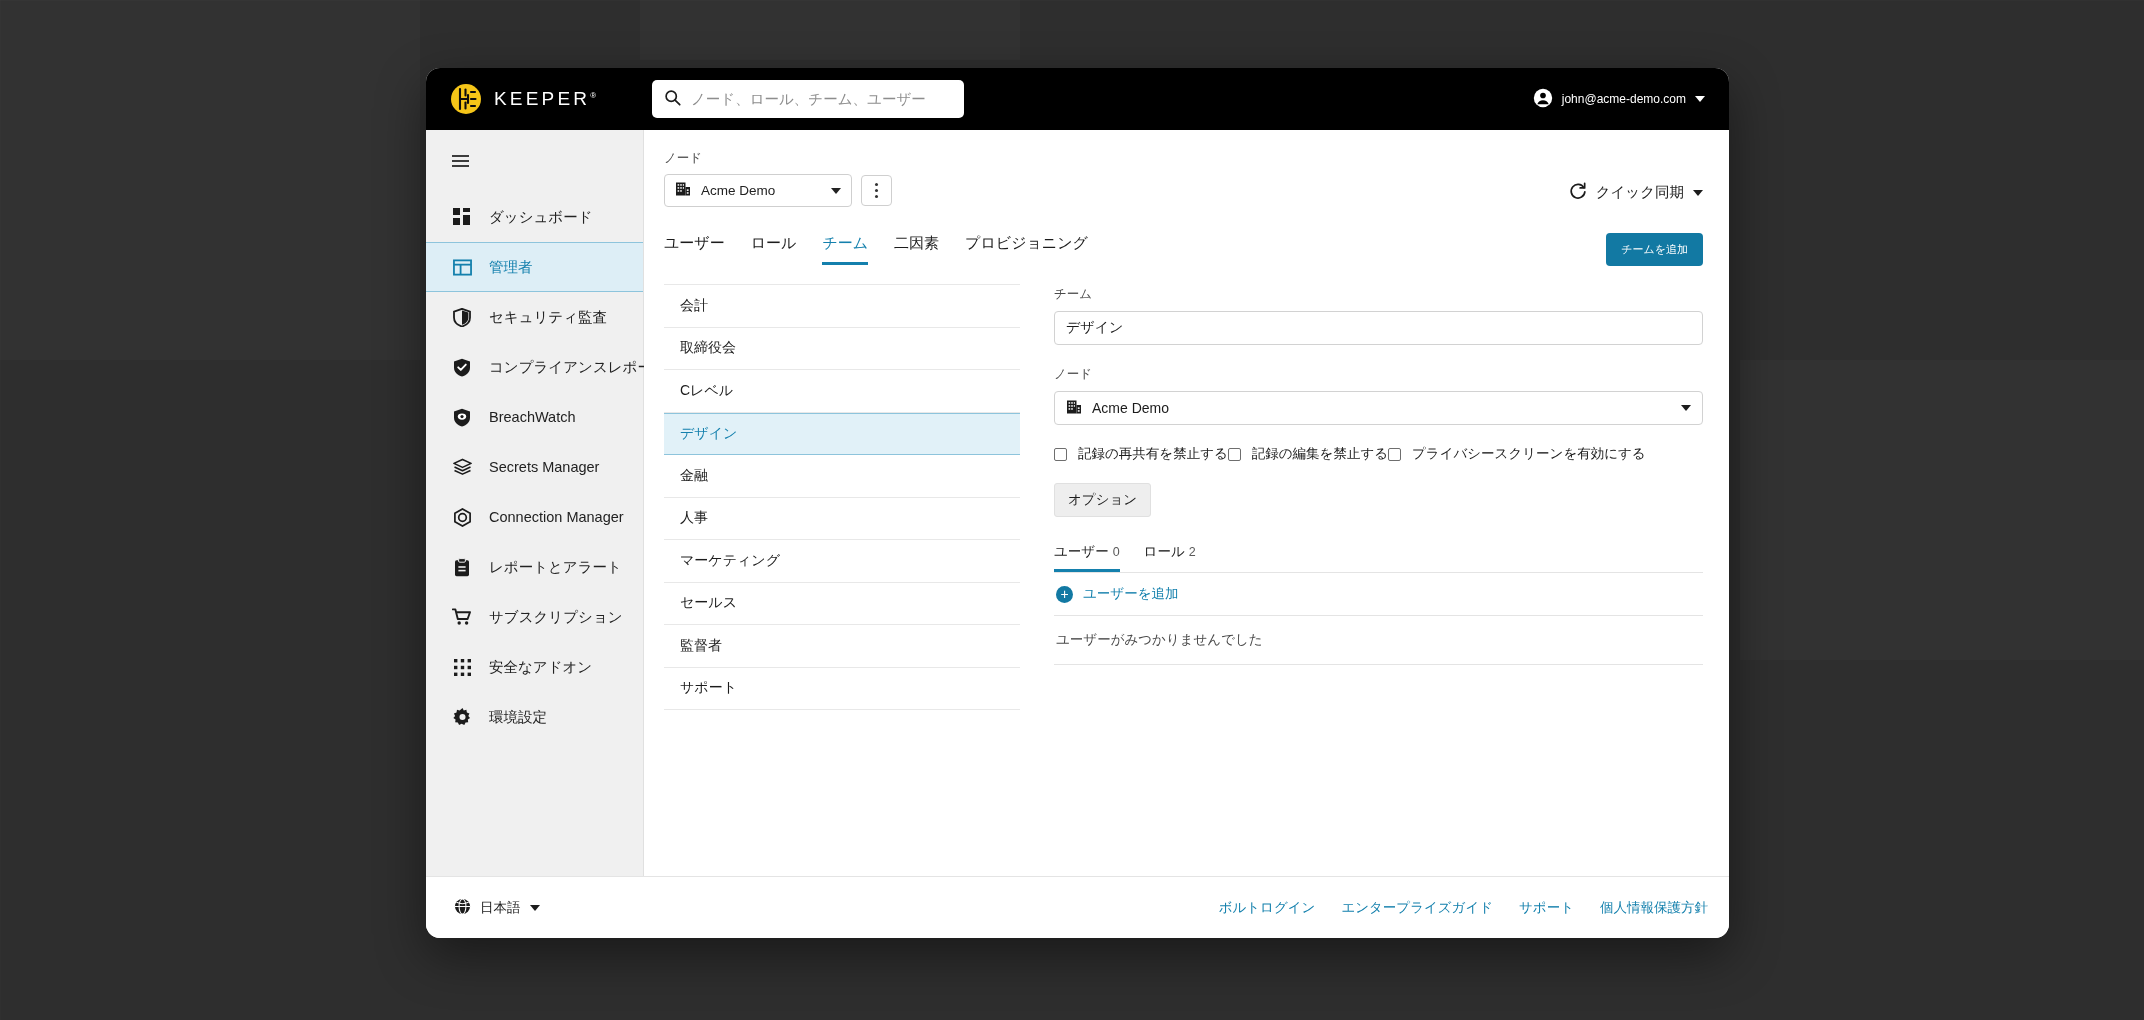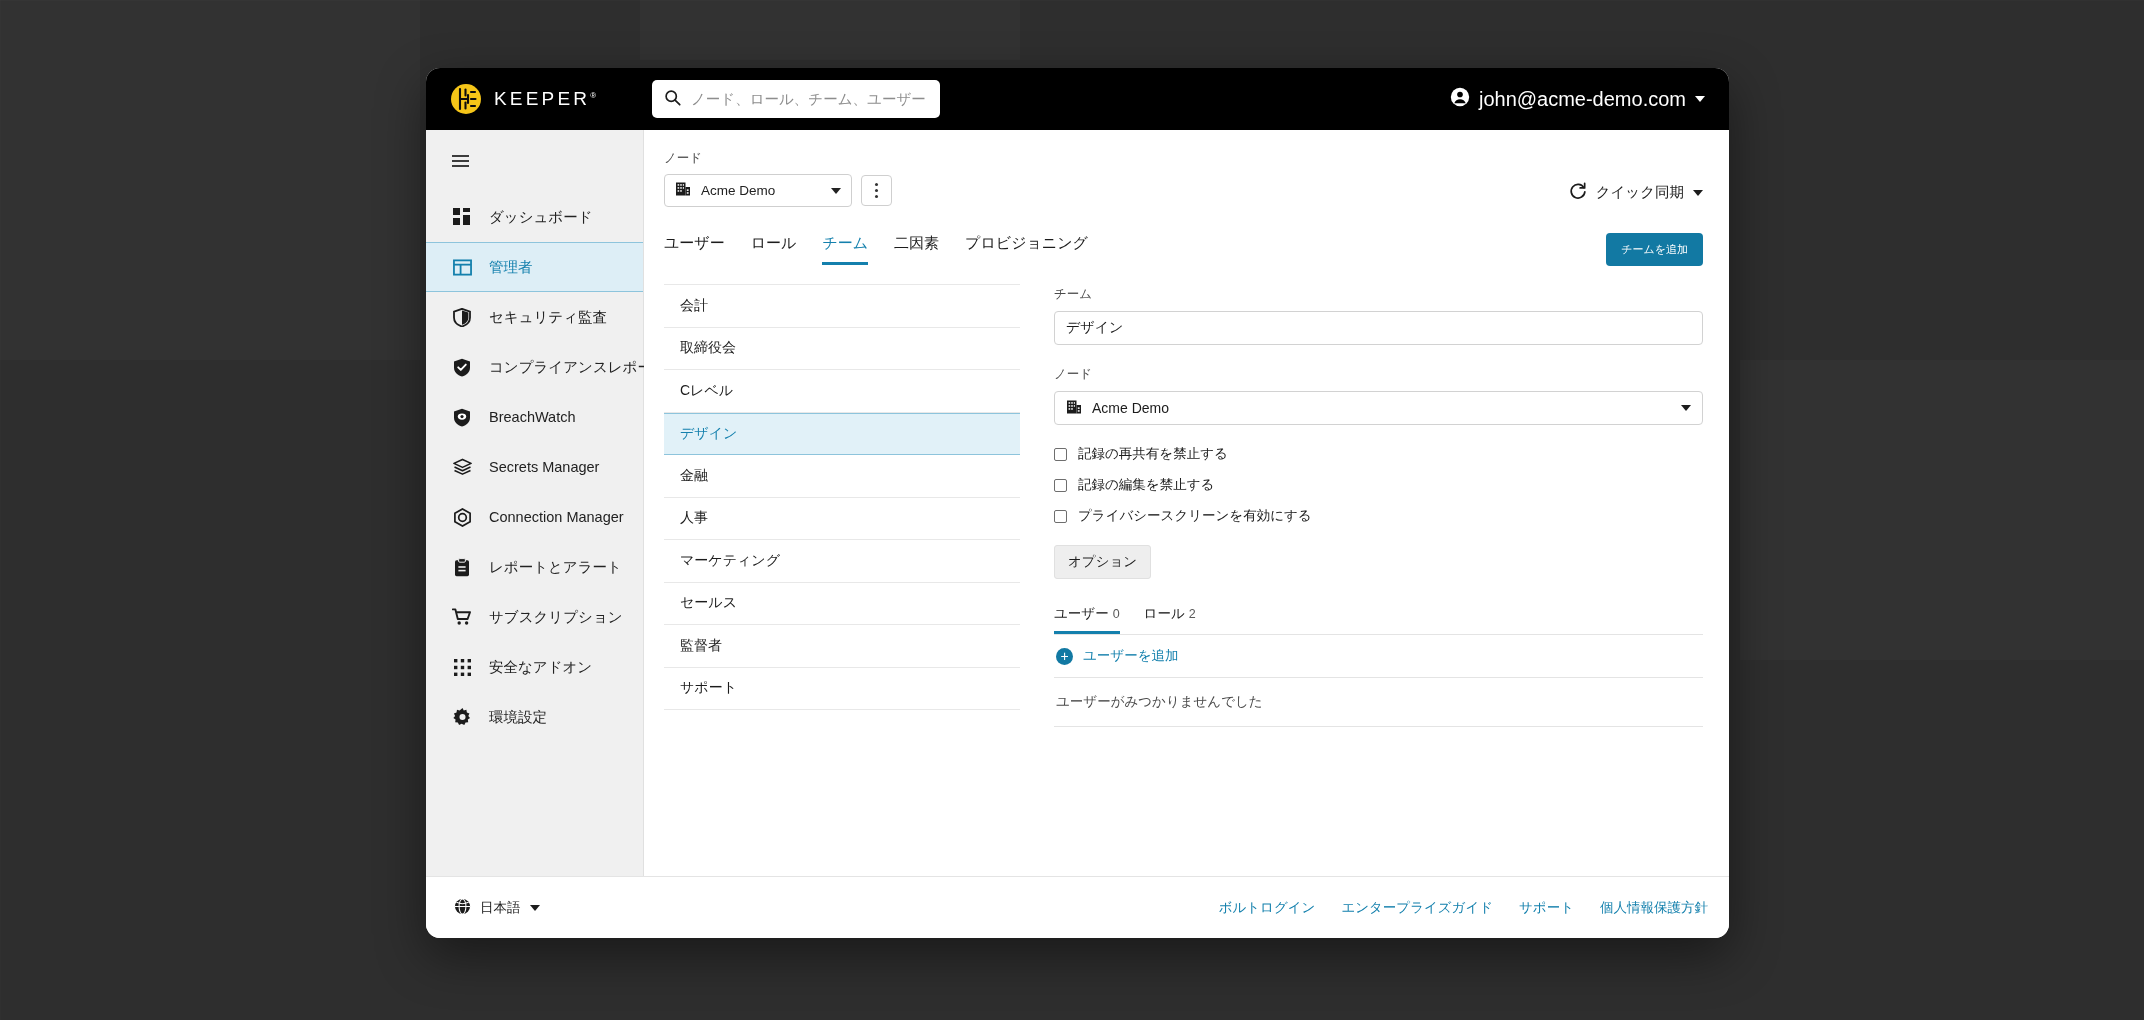--- a/index.html
+++ b/index.html
@@ -73,21 +73,21 @@
     white-space: nowrap;
     position: relative;
   }
   .brand-text sup {
     font-size: 8px;
     vertical-align: super;
     letter-spacing: 0;
   }
 
   .search-wrap {
-    width: 288px;
+    width: 312px;
     height: 38px;
     background: #ffffff;
     border-radius: 5px;
     display: flex;
     align-items: center;
     padding: 0 12px;
     gap: 10px;
     margin-left: 8px;
   }
   .search-input {
@@ -101,21 +101,21 @@
   }
   .search-input::placeholder { color: #8d8d8d; }
 
   .user-menu {
     margin-left: auto;
     margin-right: 24px;
     display: flex;
     align-items: center;
     gap: 9px;
     color: #ffffff;
-    font-size: 20px;
+    font-size: 12px;
     cursor: pointer;
     white-space: nowrap;
   }
   .caret-down {
     width: 0; height: 0;
     border-left: 5px solid transparent;
     border-right: 5px solid transparent;
     border-top: 6px solid currentColor;
   }
 
@@ -319,21 +319,21 @@
     align-items: center;
     gap: 10px;
     padding: 0 11px;
     font-size: 14px;
     color: #1c1c1c;
     cursor: pointer;
     background: #fff;
   }
   .select-box .sel-caret { margin-left: auto; }
 
-  .checks { margin-top: 20px; display: flex; flex-direction: column; gap: 13px; }
+  .checks { margin-top: 20px; display: flex; flex-direction: row; }
   .check-row {
     display: flex; align-items: center; gap: 11px;
     font-size: 13.5px; color: #1c1c1c; cursor: pointer;
     white-space: nowrap;
   }
   .checkbox {
     width: 13px; height: 13px;
     border: 1.5px solid #6e6e6e;
     border-radius: 2px;
     flex: 0 0 auto;

